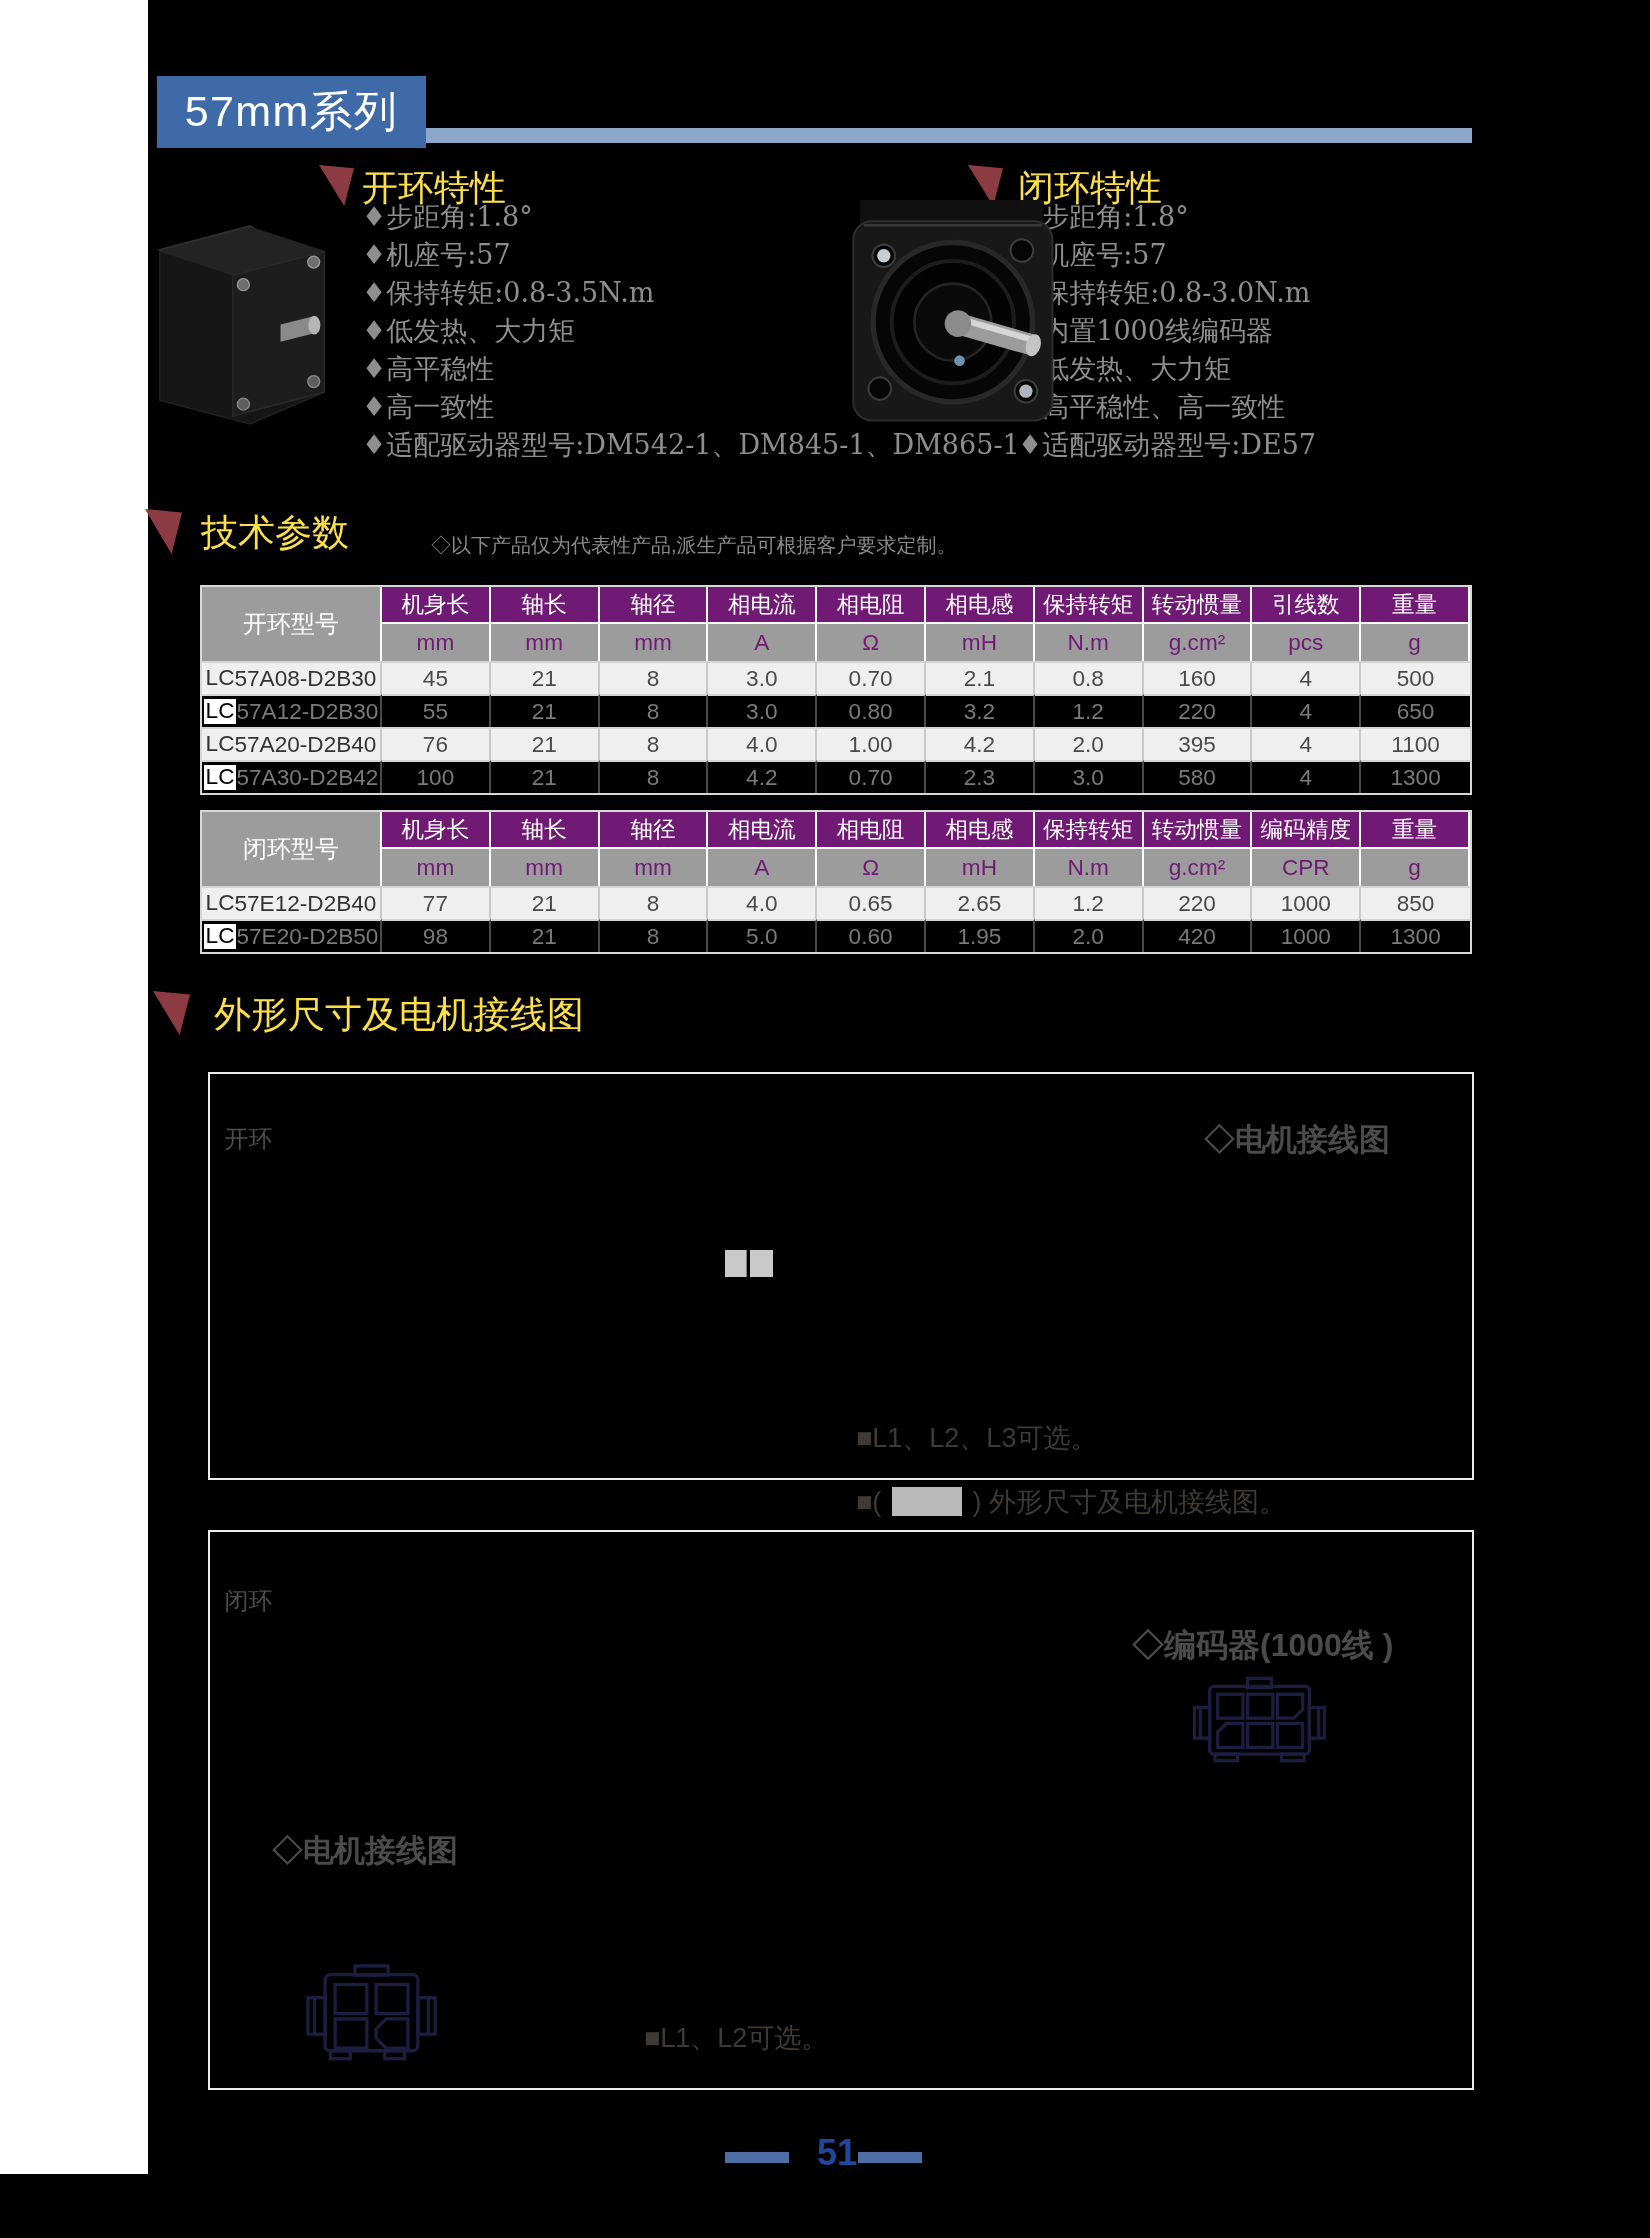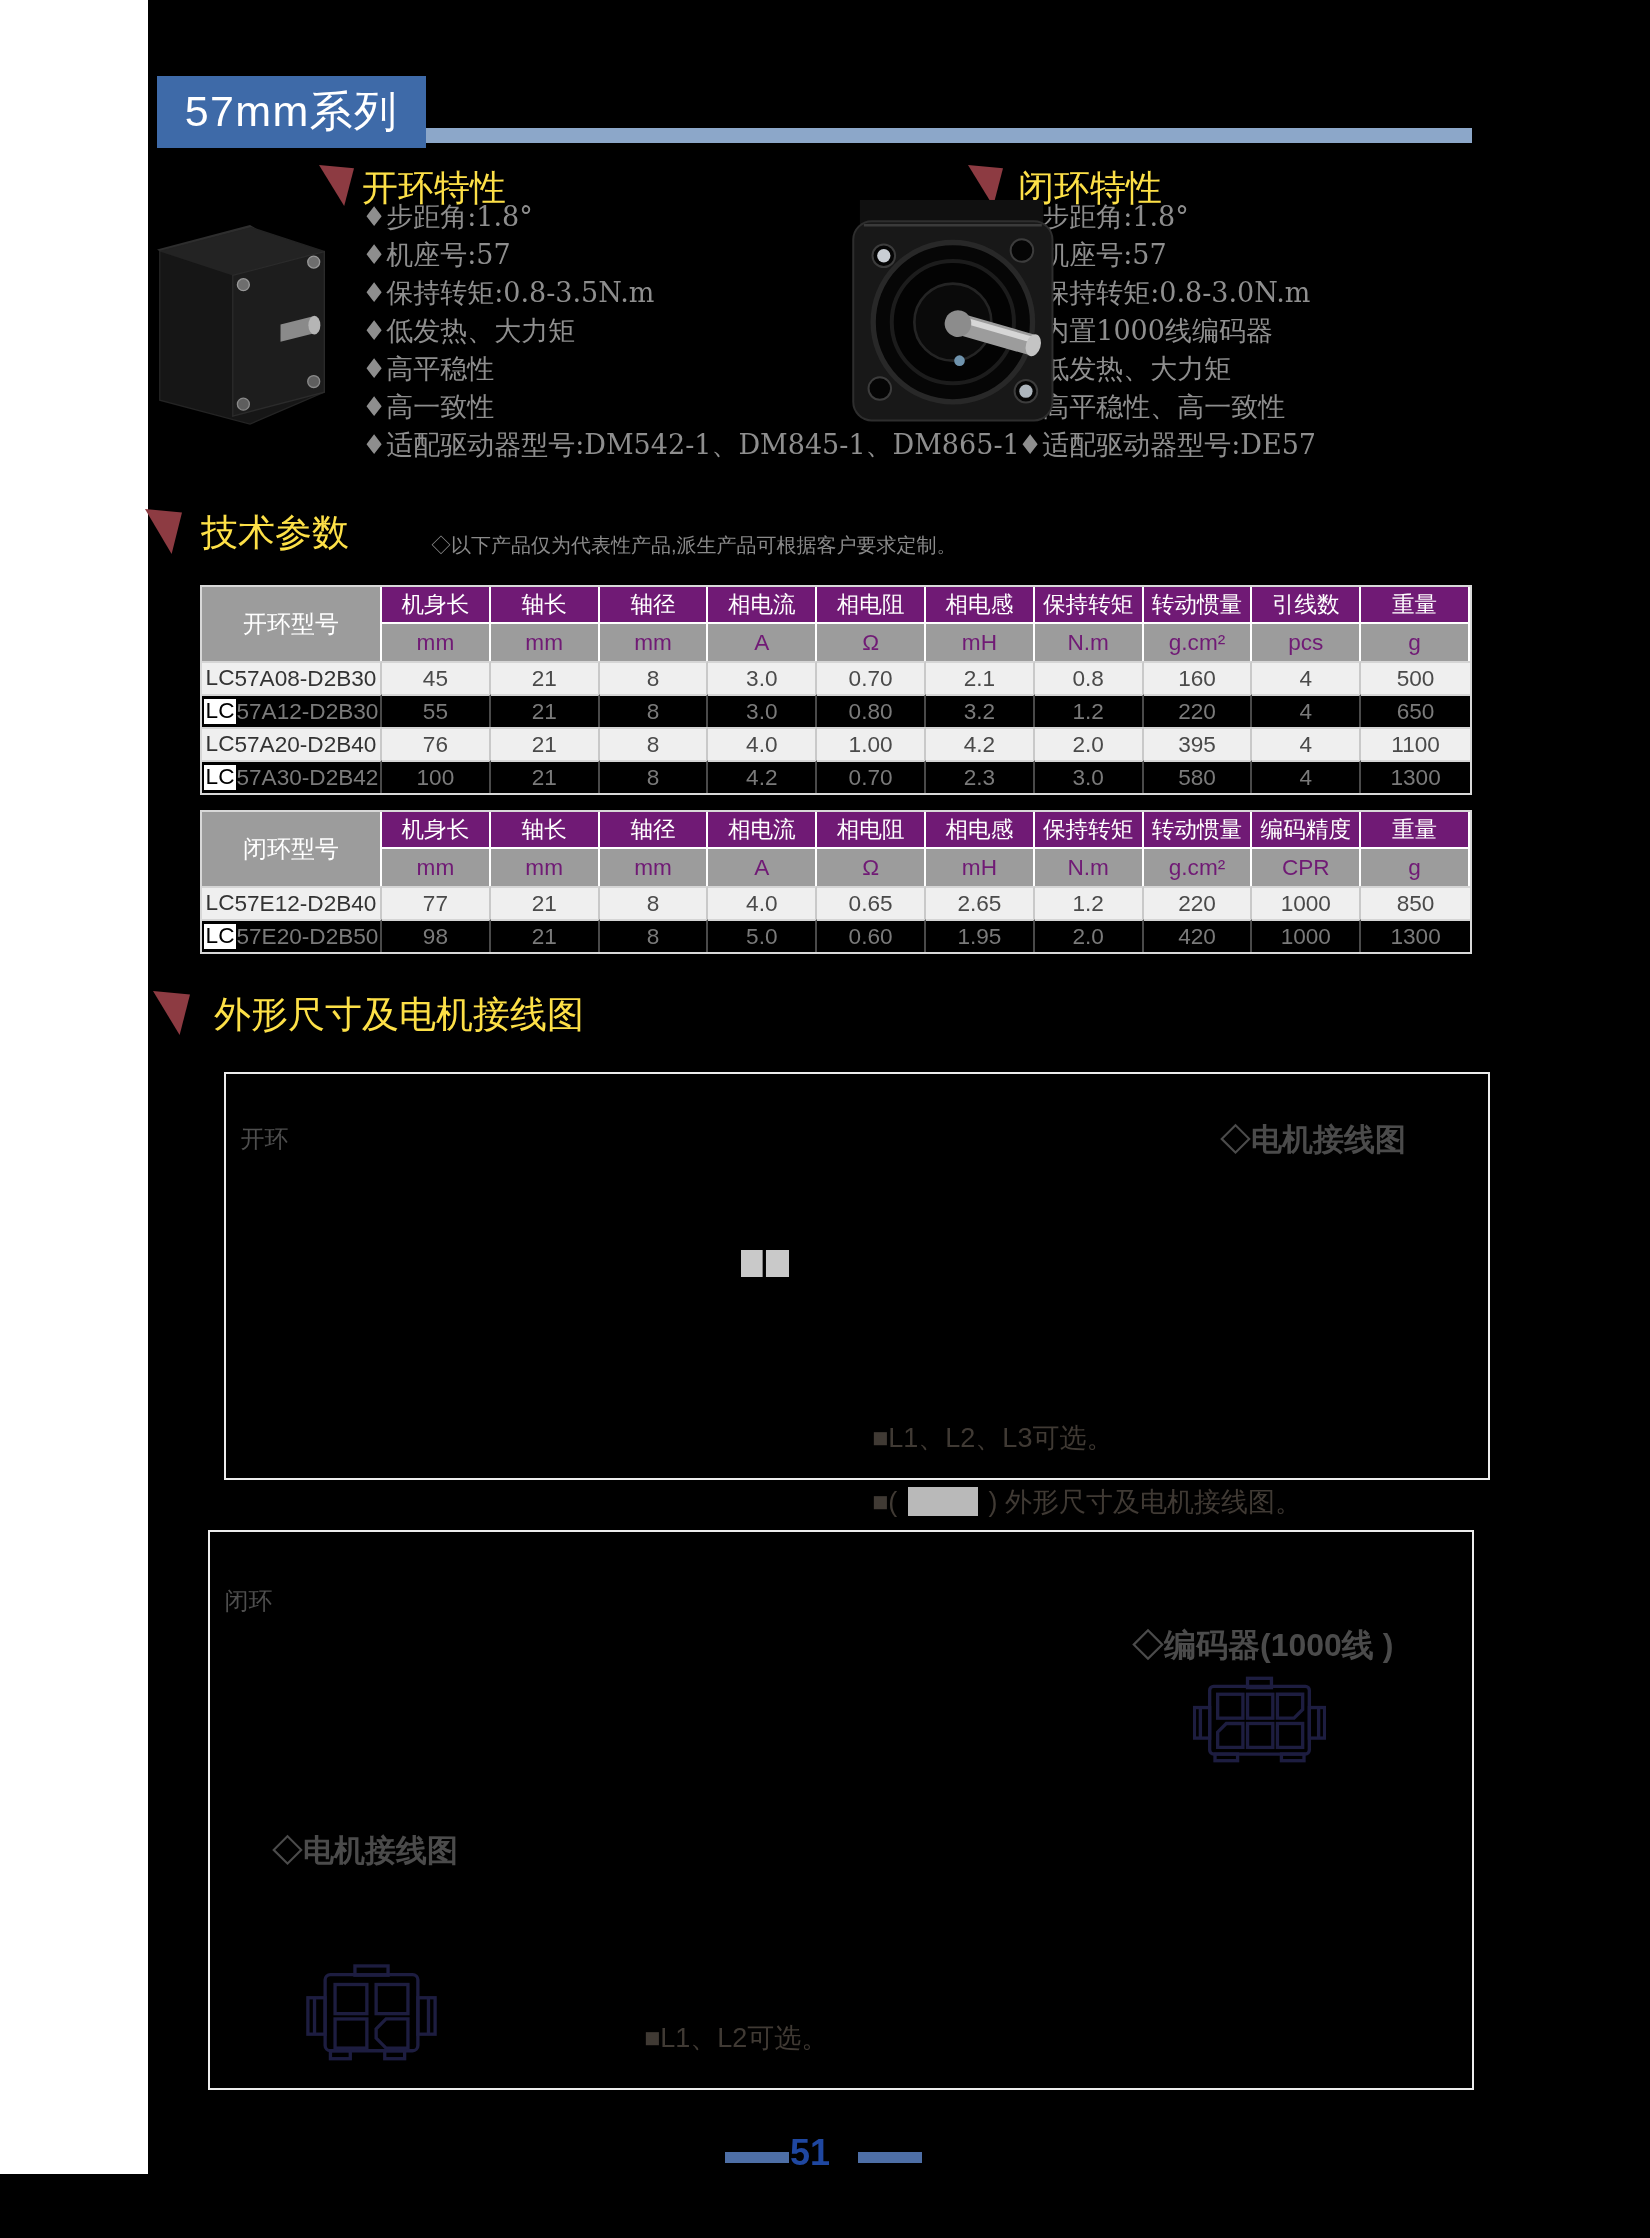--- a/index.html
+++ b/index.html
@@ -29,21 +29,21 @@
   .trow.light .model{color:#333}
   .lcbox{line-height:1}
   .trow.dark .lcbox{background:#fff;color:#000;padding:1.3px 2px}
   .panel{border:2.7px solid #ececec;background:#000}
   .panel-label{color:#4e4e4e;font-size:24px}
   .panel-title{color:#4b4b4b;font-size:31px;font-weight:bold;white-space:nowrap}
   .dim-note{color:#403a34;font-size:27px;white-space:nowrap}
   .inline-box{display:inline-block;width:70px;height:29px;background:#b9b9b9;vertical-align:-5.3px;margin:0 10.6px}
   .dim-rect{width:48px;height:27px;background:#c9c9c9}
   .pg-bar{width:64px;height:10.6px;background:#4e6fa6}
-  .pg-num{color:#1f47a0;font-size:36px;font-weight:bold;width:67px;text-align:left}
+  .pg-num{color:#1f47a0;font-size:36px;font-weight:bold;width:67px;text-align:right}
 </style>
 </head>
 <body>
 
 <div class="abs white-strip"></div>
 
 <div class="abs badge">57mm系列</div>
 <div class="abs blue-line"></div>
 
 <div class="abs tri" style="left:319px;top:165px"></div>
@@ -251,21 +251,21 @@
     <div class="cell">2.0</div>
     <div class="cell">420</div>
     <div class="cell">1000</div>
     <div class="cell">1300</div>
   </div>
 </div>
 
 <div class="abs tri" style="left:153px;top:991px;width:37px;height:44px"></div>
 <div class="abs sec-title" style="left:214px;top:990px;font-size:37px">外形尺寸及电机接线图</div>
 
-<div class="abs panel" style="left:224px;top:1072px;width:1266px;height:408px">
+<div class="abs panel" style="left:208px;top:1072px;width:1266px;height:408px">
   <div class="abs panel-label" style="left:14.6px;top:49px">开环</div>
   <div class="abs panel-title" style="left:994px;top:45px">◇电机接线图</div>
   <div class="abs dim-rect" style="left:515px;top:176px"></div>
   <svg class="abs" style="left:529px;top:166px" width="18.6" height="47" viewBox="0 0 28 70">
     <line x1="14" y1="10" x2="14" y2="60" stroke="#000" stroke-width="5"></line>
     <polygon points="14,0 7,14 21,14" fill="#000"></polygon>
     <polygon points="14,70 7,56 21,56" fill="#000"></polygon>
   </svg>
   <div class="abs dim-note" style="left:646px;top:346px">■L1、L2、L3可选。</div>
   <div class="abs dim-note" style="left:646px;top:410px">

